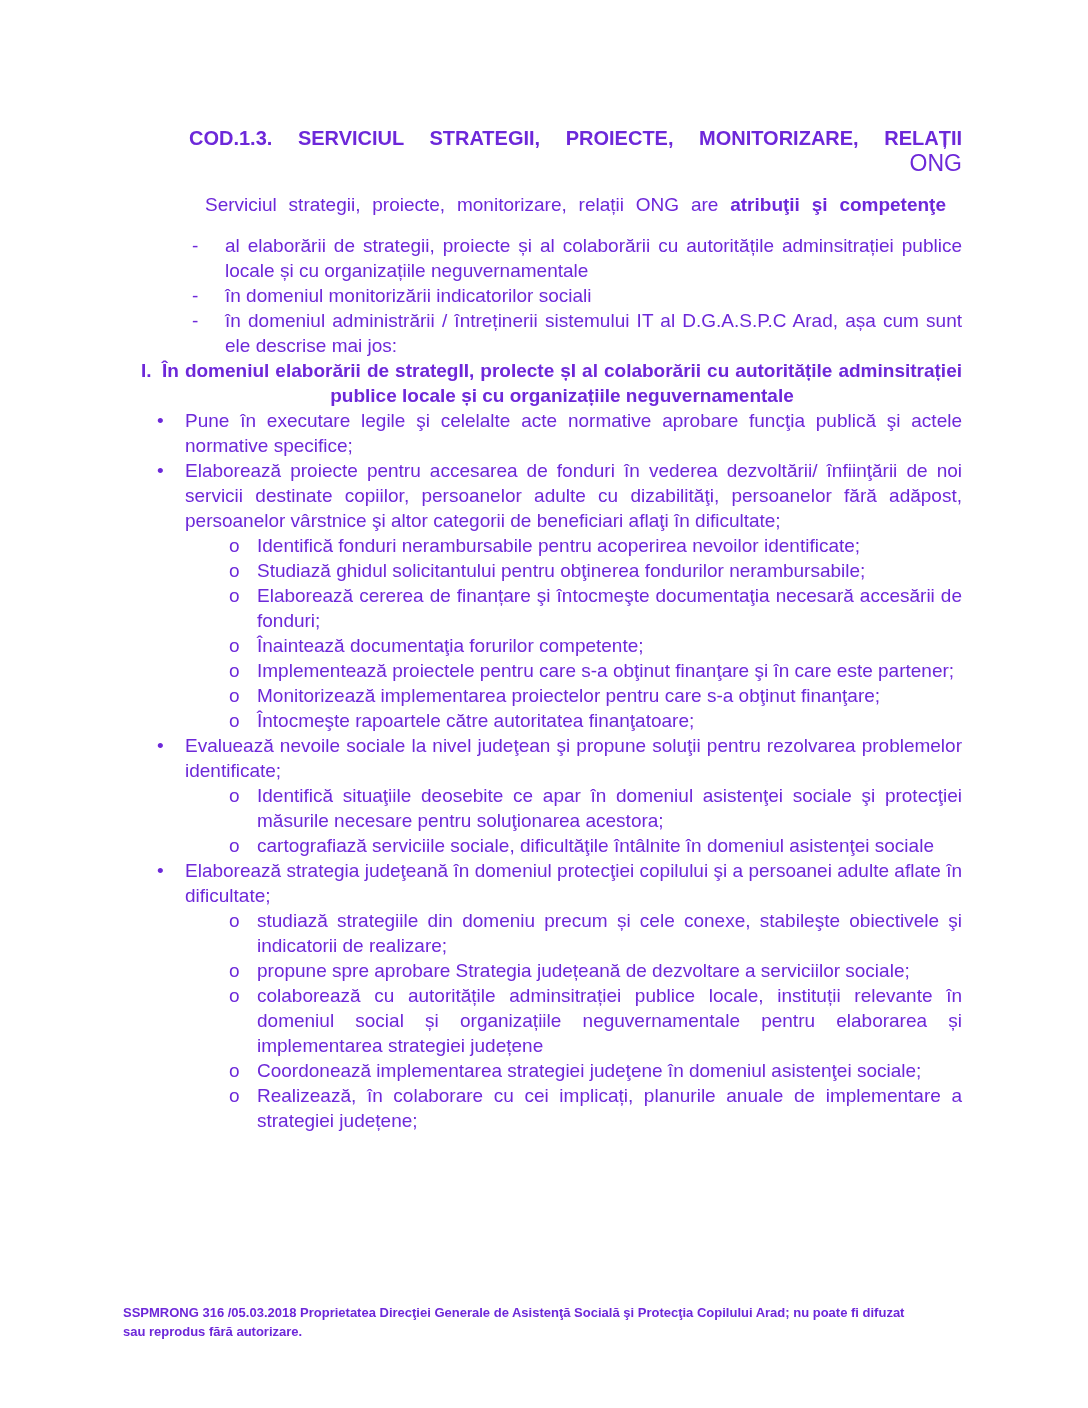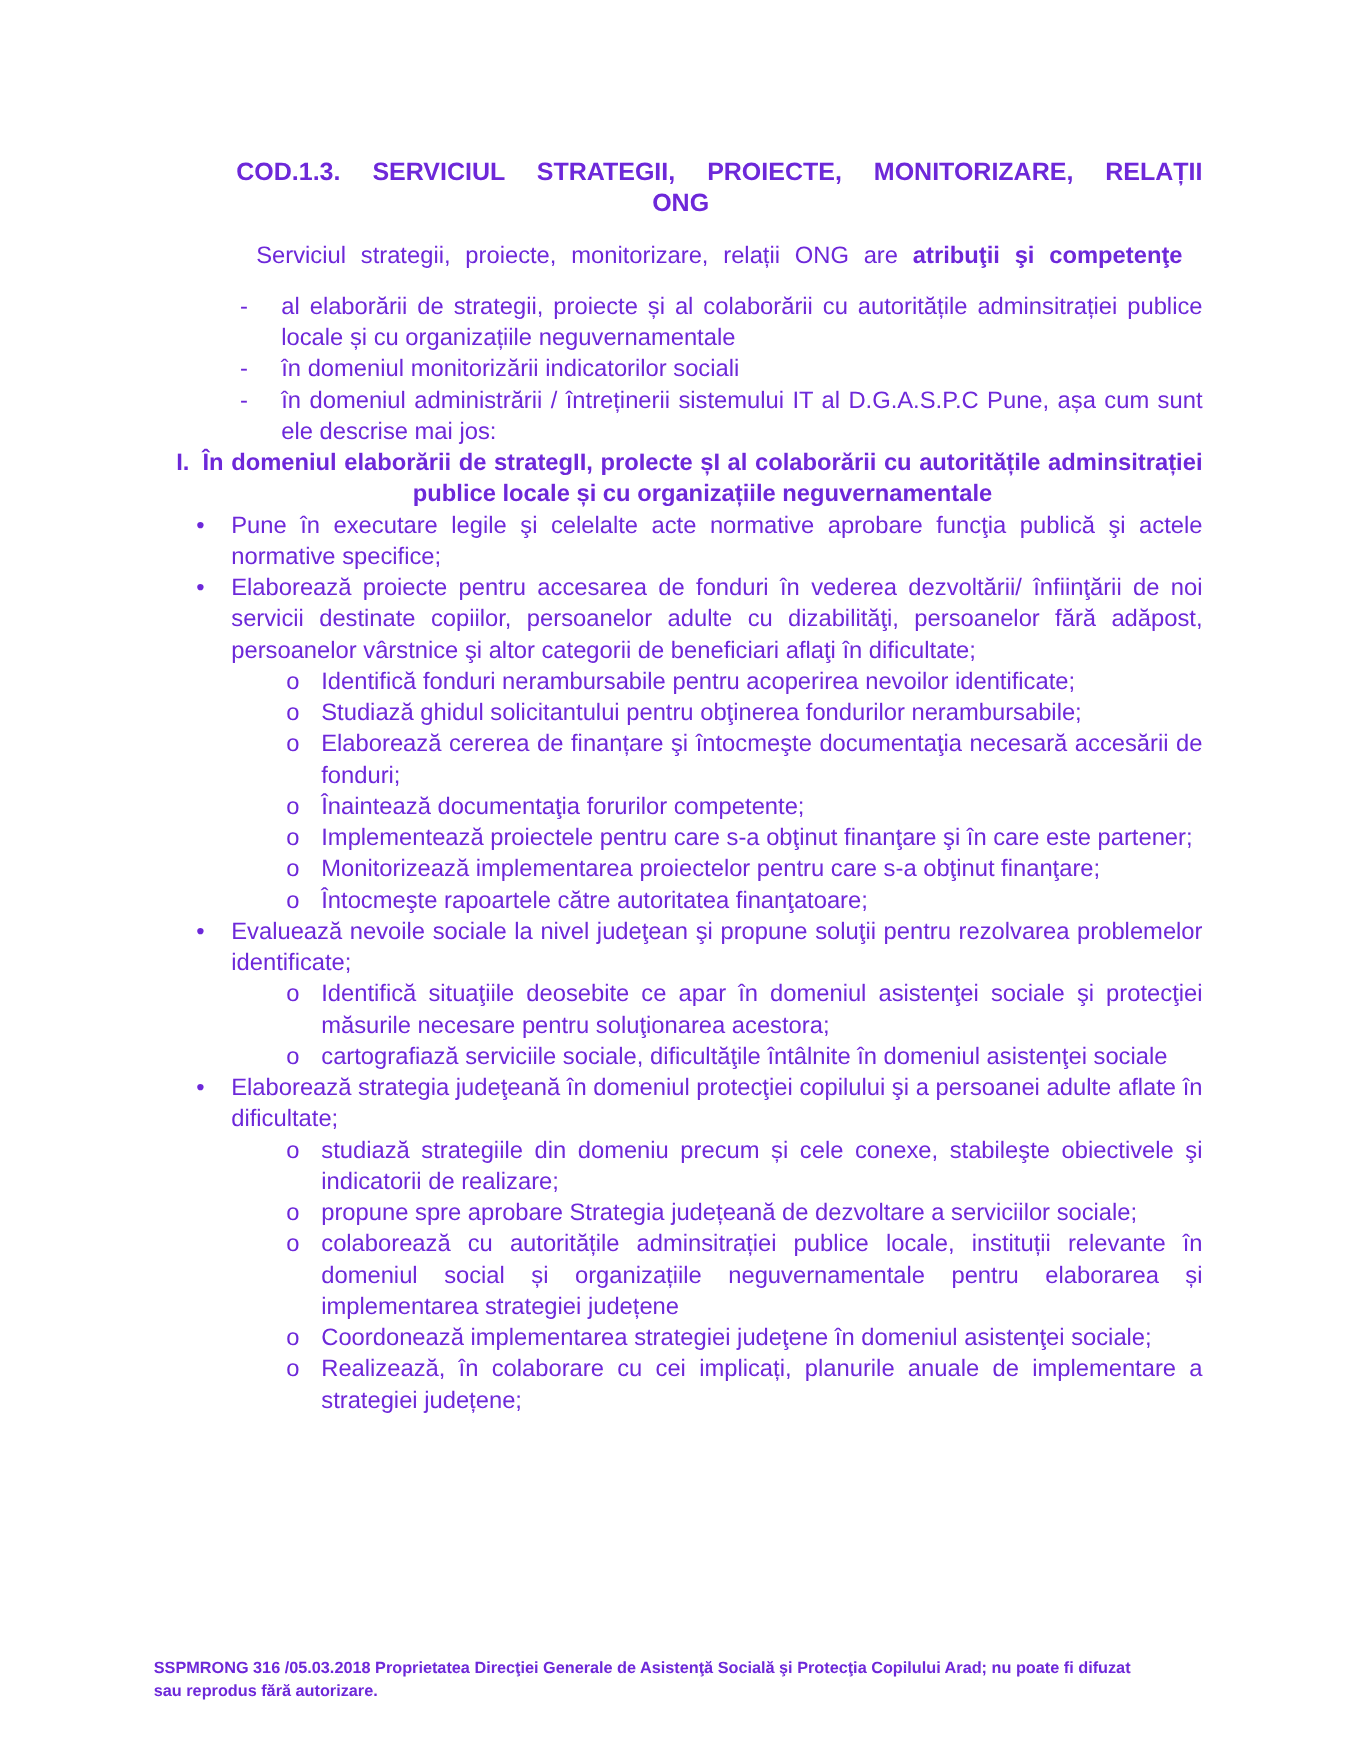--- a/index.html
+++ b/index.html
@@ -24,23 +24,23 @@
   .b { font-weight: bold; }
   .title-l1 {
     font-weight: bold;
     font-size: 20px;
     text-indent: 62px;
     text-align: justify;
     text-align-last: justify;
     white-space: nowrap;
   }
   .title-l2 {
-    font-weight: bold;
-    font-size: 20px;
-    text-align: center;
+    font-weight: normal;
+    font-size: 23px;
+    text-align: right;
   }
   .intro-l1 {
     text-indent: 62px;
     text-align: justify;
     text-align-last: justify;
     white-space: nowrap;
     margin: 16px;
   }
   .intro-l2 {
     text-align: left;
@@ -64,21 +64,20 @@
   .footer {
     position: absolute;
     left: 123px;
     top: 1303px;
     width: 842px;
     font-size: 13px;
     line-height: 19px;
     font-weight: bold;
     text-align: left;
     white-space: nowrap;
-    margin-top: 21px;
   }
 </style>
 </head>
 <body>
 
 <div class="page">
   <div class="content">
 
     <div class="title-l1">COD.1.3. SERVICIUL STRATEGII, PROIECTE, MONITORIZARE, RELAȚII</div>
     <div class="title-l2">ONG</div>
@@ -88,21 +87,21 @@
     <div class="li li-dash">
       <span class="marker">-</span>
       <span>al elaborării de strategii, proiecte și al colaborării cu autoritățile adminsitrației publice locale și cu organizațiile neguvernamentale</span>
     </div>
     <div class="li li-dash">
       <span class="marker">-</span>
       <span>în domeniul monitorizării indicatorilor sociali</span>
     </div>
     <div class="li li-dash">
       <span class="marker">-</span>
-      <span>în domeniul administrării / întreținerii sistemului IT al D.G.A.S.P.C Pune, așa cum sunt ele descrise mai jos:</span>
+      <span>în domeniul administrării / întreținerii sistemului IT al D.G.A.S.P.C Arad, așa cum sunt ele descrise mai jos:</span>
     </div>
 
     <div class="li li-roman">
       <span class="marker">I.</span>
       <span>În domeniul elaborării de strategII, proIecte șI al colaborării cu autoritățile adminsitrației publice locale și cu organizațiile neguvernamentale</span>
     </div>
 
     <div class="li li-bullet">
       <span class="marker">•</span>
       <span>Pune în executare legile şi celelalte acte normative aprobare funcţia publică şi actele normative specifice;</span>

